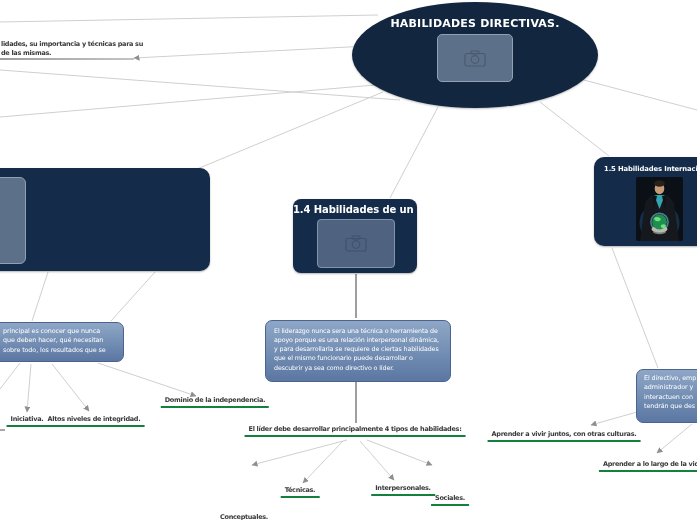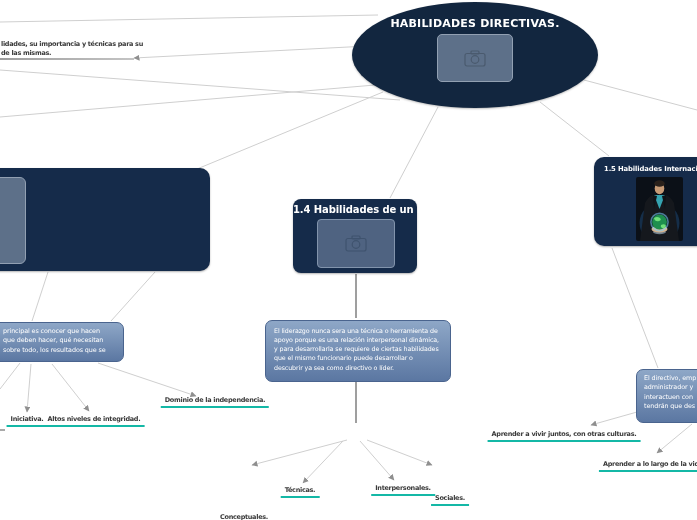--- a/index.html
+++ b/index.html
@@ -51,21 +51,21 @@
     box-sizing:border-box;padding:4px 7px;overflow:hidden;
   }
   .note div{white-space:nowrap;}
   .note-mega{left:-12px;top:322px;width:136px;height:40px;padding-left:14px;}
   .note-lider{left:265px;top:320px;width:186px;height:62px;font-size:6.3px;padding:5px 8px;}
   .note-intl{left:636px;top:369px;width:108px;height:54px;}
   
   .leaf{
     position:absolute;z-index:2;transform:translateX(-50%);
     white-space:nowrap;color:#3a3a3a;font-weight:bold;font-size:6.5px;
-    letter-spacing:-.3px;border-bottom:2px solid #14b8a6;padding:0 4px 2px;
+    letter-spacing:-.3px;border-bottom:2px solid #15803d;padding:0 4px 2px;
   }
   
   .frag-topleft{left:1px;top:40px;color:#3a3a3a;font-weight:bold;font-size:6.5px;
     letter-spacing:-.3px;line-height:1.35;white-space:nowrap;}
   .frag-underline{position:absolute;left:0;top:58px;width:134px;height:2px;
     background:linear-gradient(90deg,#9e9e9e,#c4c4c4);z-index:2;}
   .frag-underline-small{position:absolute;left:0;top:429px;width:5px;height:2px;background:#a9a9a9;z-index:2;}
   .camera-icon{display:block;}
 </style>
 </head>
@@ -160,39 +160,40 @@
         <ellipse cx="23.5" cy="52" rx="8" ry="3.6" fill="#d6b28c"></ellipse>
         <circle cx="23.5" cy="45" r="8.6" fill="none" stroke="rgba(120,210,255,0.55)" stroke-width="1.6"></circle>
         <circle cx="23.5" cy="45" r="7.4" fill="#1e8f4e"></circle>
         <path d="M18,41 q3,-2 6,0 q2,2 -1,3 q-4,1 -5,-3 Z" fill="#6fe07a"></path>
         <path d="M25,48 q4,-2 5,1 q-1,3 -4,2 q-2,-1 -1,-3 Z" fill="#6fe07a"></path>
       </svg>
     </div>
   </div>
 
   <div class="node note note-mega">
-    <div>principal es conocer que hacen</div>
+    <div>principal es conocer que nunca</div>
     <div>que deben hacer, qué necesitan</div>
     <div>sobre todo, los resultados que se</div>
   </div>
 
   <div class="node note note-lider">
     <span style="white-space:normal;">El liderazgo nunca sera una técnica o herramienta de apoyo porque es una relación interpersonal dinámica, y para desarrollarla se requiere de ciertas habilidades que el mismo funcionario puede desarrollar o descubrir ya sea como directivo o líder.</span>
   </div>
 
   <div class="node note note-intl">
     <div>El directivo, emp</div>
     <div>administrador y</div>
     <div>interactuen con</div>
     <div>tendrán que des</div>
   </div>
 
   <div class="leaf" style="left:27px;top:415px;">Iniciativa.</div>
   <div class="leaf" style="left:94px;top:415px;">Altos niveles de integridad.</div>
   <div class="leaf" style="left:215px;top:396px;">Dominio de la independencia.</div>
+  <div class="leaf" style="left:355px;top:425px;">El líder debe desarrollar principalmente 4 tipos de habilidades:</div>
   <div class="leaf" style="left:244px;top:467px;margin-top:46px;">Conceptuales.</div>
   <div class="leaf" style="left:300px;top:486px;">Técnicas.</div>
   <div class="leaf" style="left:403px;top:484px;text-align:right;">Interpersonales.</div>
   <div class="leaf" style="left:450px;top:494px;">Sociales.</div>
   <div class="leaf" style="left:564px;top:430px;">Aprender a vivir juntos, con otras culturas.</div>
   <div class="leaf" style="left:654px;top:460px;">Aprender a lo largo de la vida.</div>
 
   <div class="frag-underline-small"></div>
 
 </div>

